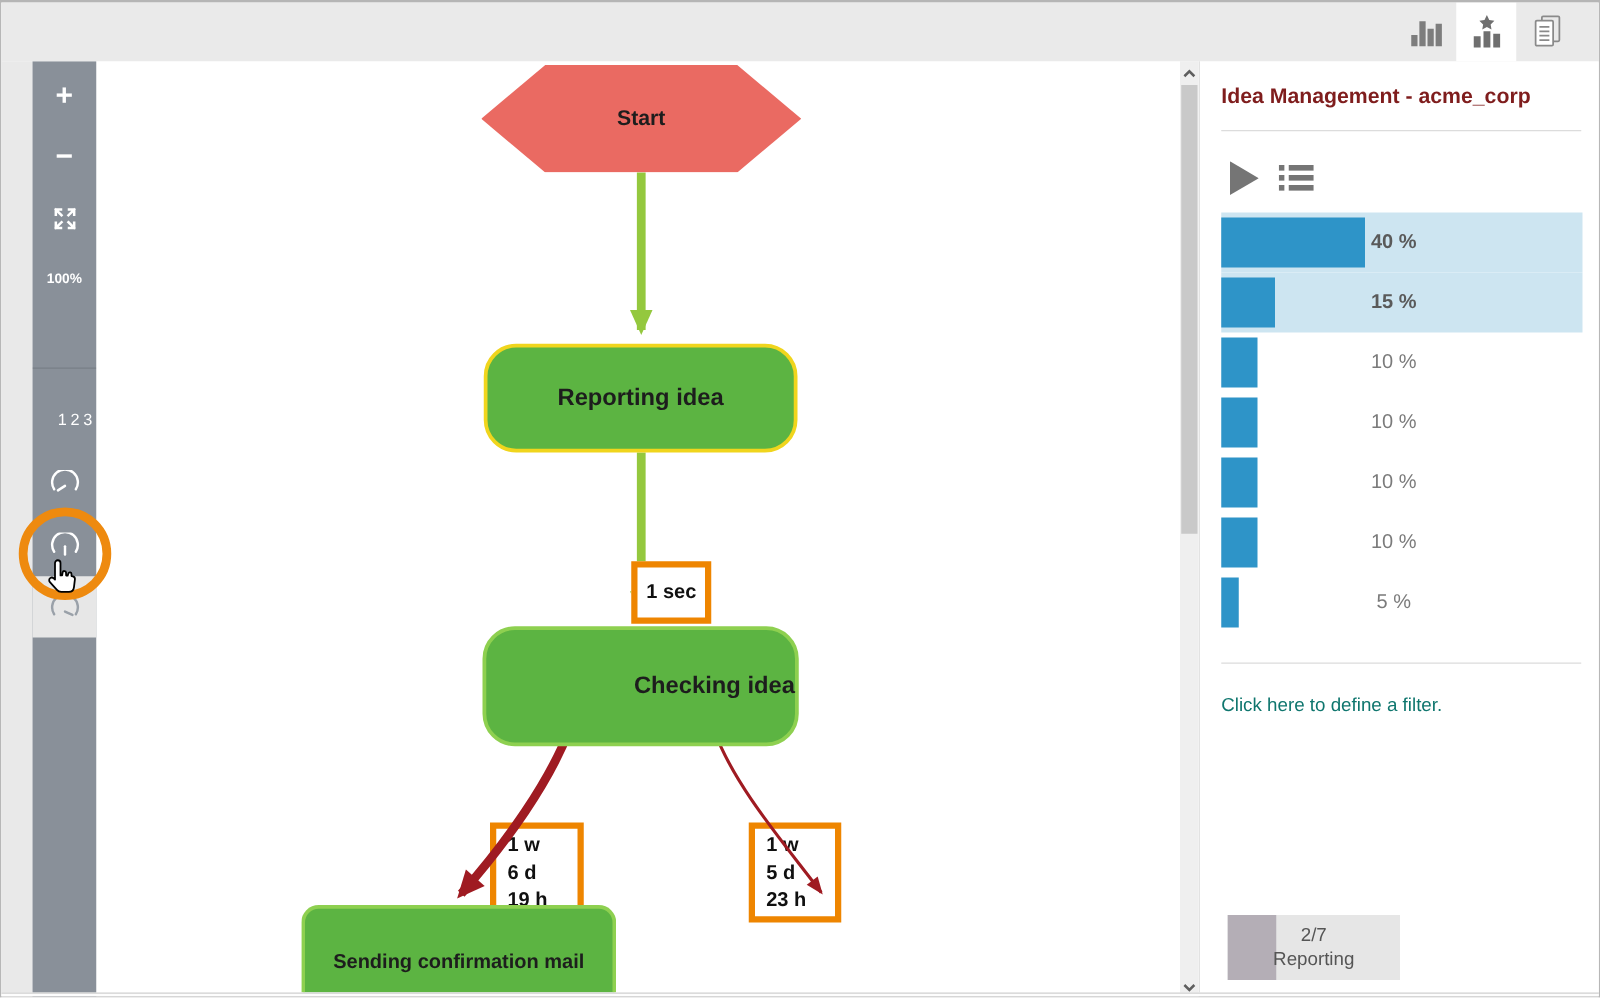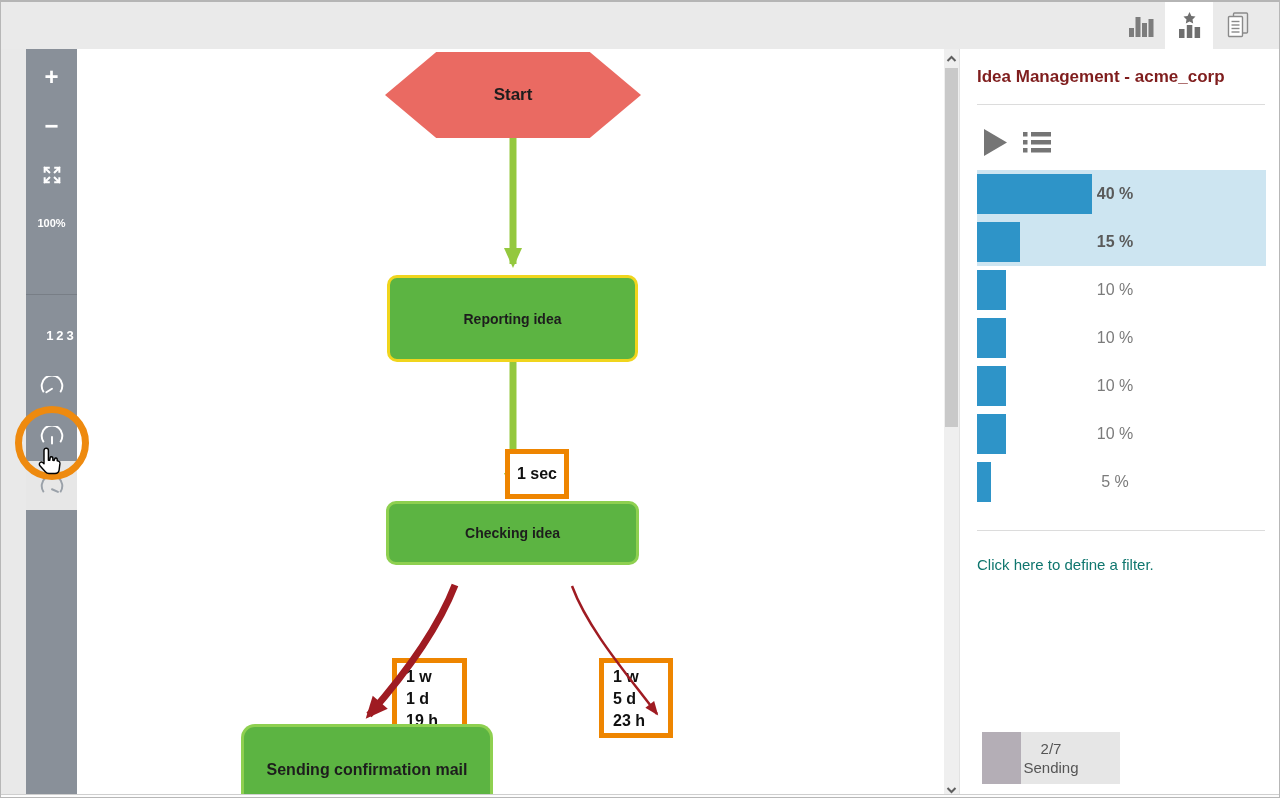--- a/index.html
+++ b/index.html
@@ -11,35 +11,35 @@
   .tabs { position:absolute; right:18px; top:0; height:47px; display:flex; }
   .tab { width:48px; height:47px; display:flex; align-items:center; justify-content:center; cursor:pointer; }
   .tab.active { background:#fff; }
 
   
   .leftframe { position:absolute; left:0; top:47px; width:25px; height:751px; background:#e9e9e9; }
   .sidebar { position:absolute; left:25px; top:47px; width:51px; height:751px; background:#899099; z-index:5; }
   .sbtn { position:absolute; left:0; width:51px; height:49px; display:flex; align-items:center; justify-content:center; color:#fff; cursor:pointer; }
   .sbtn.glyph { font-size:24px; font-weight:700; }
   .sbtn.small { font-size:11px; font-weight:700; }
-  .sbtn.nums  { font-size:13px; font-weight:700; letter-spacing:3px;padding-left:20px; }
+  .sbtn.nums  { font-size:13px; font-weight:400; letter-spacing:3px;padding-left:20px; }
   .sdivider { position:absolute; left:0; top:245px; width:51px; height:1px; background:rgba(0,0,0,0.12); }
   .sbtn.hilite { background:#e7e7e7; }
 
   
   .ring { position:absolute; left:14px; top:404px; width:74px; height:74px; border:7px solid var(--ring-orange); border-radius:50%; z-index:50; pointer-events:none; }
   .cursor { position:absolute; left:35px; top:444px; width:27px; height:33px; z-index:51; pointer-events:none; }
 
   
   .canvas { position:absolute; left:76px; top:47px; width:867px; height:745px; background:#fff; overflow:hidden;padding-left:24px; }
   .edges { position:absolute; left:0; top:0; z-index:2; }
-  .node { position:absolute; background:var(--node-green); border:3px solid var(--node-border-green); border-radius:10px; display:flex; align-items:center; justify-content:center; font-weight:700; font-size:14px; color:#1d1d1d; z-index:4; }
+  .node { position:absolute; background:var(--node-green); border:3px solid var(--node-border-green); border-radius:26px; display:flex; align-items:center; justify-content:center; font-weight:700; font-size:19px; color:#1d1d1d; z-index:4; }
   .hex { position:absolute; left:308px; top:3px; width:256px; height:86px; background:var(--start-red); clip-path:polygon(20% 0,80% 0,100% 50%,80% 100%,20% 100%,0 50%); display:flex; align-items:center; justify-content:center; font-weight:700; font-size:17px; color:#1d1d1d; z-index:4; }
   #node-reporting    { left:310px; top:226px; width:251px; height:87px; border-color:var(--node-border-yellow); }
-  #node-checking     { left:309px; top:452px; width:253px; height:64px; }
+  #node-checking     { left:309px; top:452px; width:253px; height:96px;justify-content:flex-end; }
   #node-confirmation { left:164px; top:675px; width:252px; height:88px; border-bottom:none; border-radius:14px 14px 0 0; font-size:16px; }
   #node-rejection    { left:459px; top:675px; width:250px; height:70px; border-bottom:none; border-radius:14px 14px 0 0; font-size:16px; }
   .elabel { position:absolute; background:#fff; border:5px solid var(--label-orange); font-weight:700; font-size:16px; color:#101010; z-index:1;margin-top:44px; }
   #elabel-sec  { left:428px; top:356px; width:64px; height:50px; z-index:3; display:flex; align-items:center; justify-content:center; }
   #elabel-left { left:315px; top:565px; width:75px; height:80px; padding:3px 0 0 9px; }
   #elabel-right{ left:522px; top:565px; width:74px; height:80px; padding:3px 0 0 9px; }
   .elabel .ln { line-height:22px; }
 
   
   .vscroll { position:absolute; left:943px; top:47px; width:15px; height:751px; background:#efefef; z-index:6; }
@@ -186,21 +186,21 @@
       </div>
     <div class="node" id="node-confirmation">
         <span>Sending confirmation mail</span>
       </div>
 
     <div class="elabel" id="elabel-sec">
         <span>1 sec</span>
       </div>
     <div class="elabel" id="elabel-left">
       <div class="ln">1 w</div>
-      <div class="ln">1 d</div>
+      <div class="ln">6 d</div>
       <div class="ln">19 h</div>
     </div>
     <div class="elabel" id="elabel-right">
       <div class="ln">1 w</div>
       <div class="ln">5 d</div>
       <div class="ln">23 h</div>
     </div>
   </div>
 
   <div class="vscroll">
@@ -277,20 +277,20 @@
       </div>
 
     <div class="pdivider2"></div>
     <div class="pfilter">Click here to define a filter.</div>
 
     <div class="badges">
       <div class="badge" id="badge-variants">
         <div class="badge-fill" style="width: 28.6%;"></div>
         <div class="badge-text">
           <span>2/7</span>
-          <span>Sending</span>
+          <span>Reporting</span>
         </div>
       </div>
     </div>
   </div>
 
   <div class="bottom-edge"></div>
 </div>
 
 </body></html>

